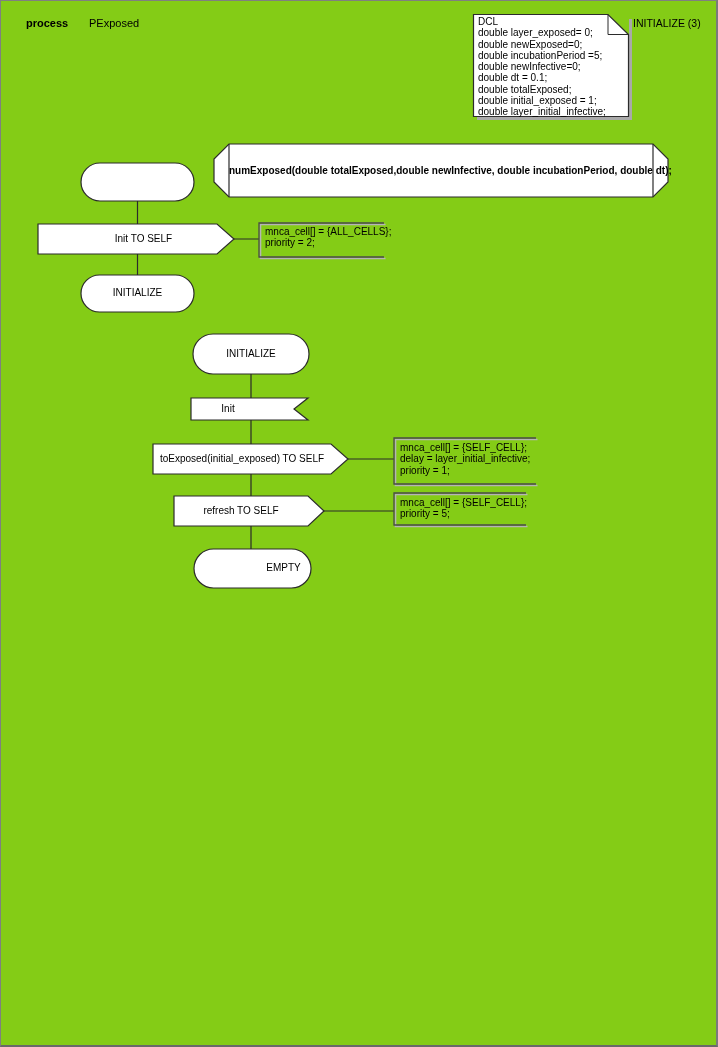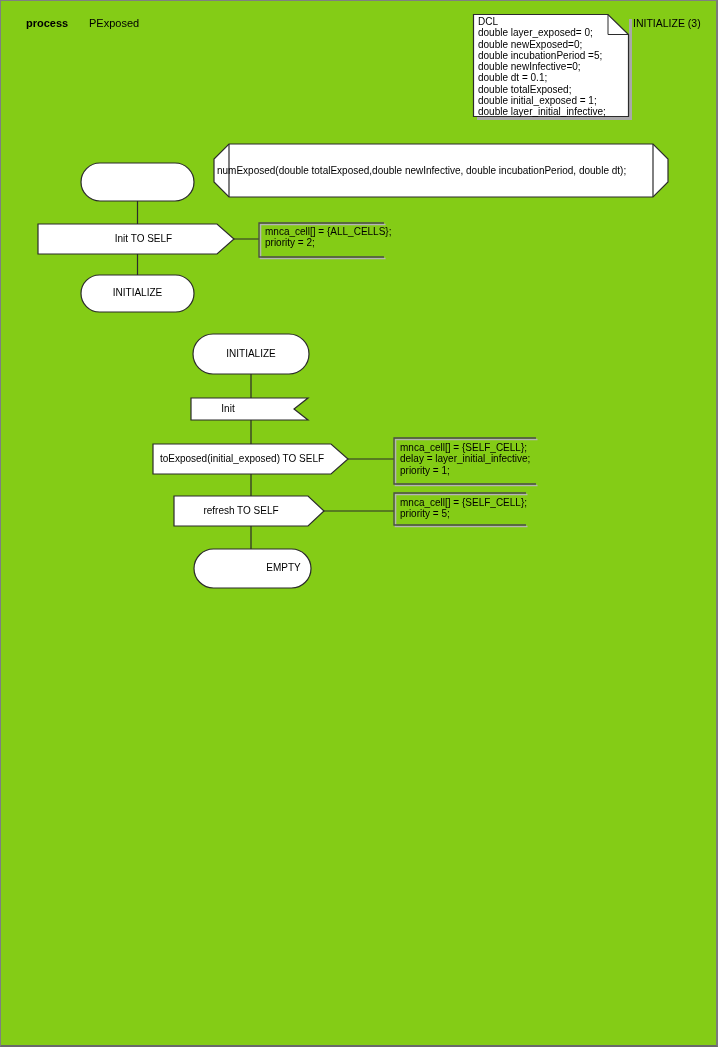--- a/index.html
+++ b/index.html
@@ -73,21 +73,21 @@
   <div class="code" style="left:477px;top:15px;">DCL
 double layer_exposed= 0;
 double newExposed=0;
 double incubationPeriod =5;
 double newInfective=0;
 double dt = 0.1;
 double totalExposed;
 double initial_exposed = 1;
 double layer_initial_infective;</div>
 
-  <div class="lbl center" style="left:216px;top:164px;width:344px;">numExposed(double totalExposed,double newInfective, double incubationPeriod, double dt);</div>
+  <div class="lbl center" style="left:228px;top:164px;width:344px;font-weight:bold;">numExposed(double totalExposed,double newInfective, double incubationPeriod, double dt);</div>
 
   <div class="lbl center" style="left:37px;top:232px;width:179px;padding-left:16px;">Init TO SELF</div>
   <div class="code" style="left:264px;top:225px;">mnca_cell[] = {ALL_CELLS};
 priority = 2;</div>
   <div class="lbl center" style="left:80px;top:286px;width:113px;">INITIALIZE</div>
 
   <div class="lbl center" style="left:192px;top:347px;width:116px;">INITIALIZE</div>
   <div class="lbl center" style="left:172px;top:402px;width:110px;">Init</div>
   <div class="lbl center" style="left:152px;top:452px;width:178px;">toExposed(initial_exposed) TO SELF</div>
   <div class="code" style="left:399px;top:441px;">mnca_cell[] = {SELF_CELL};

